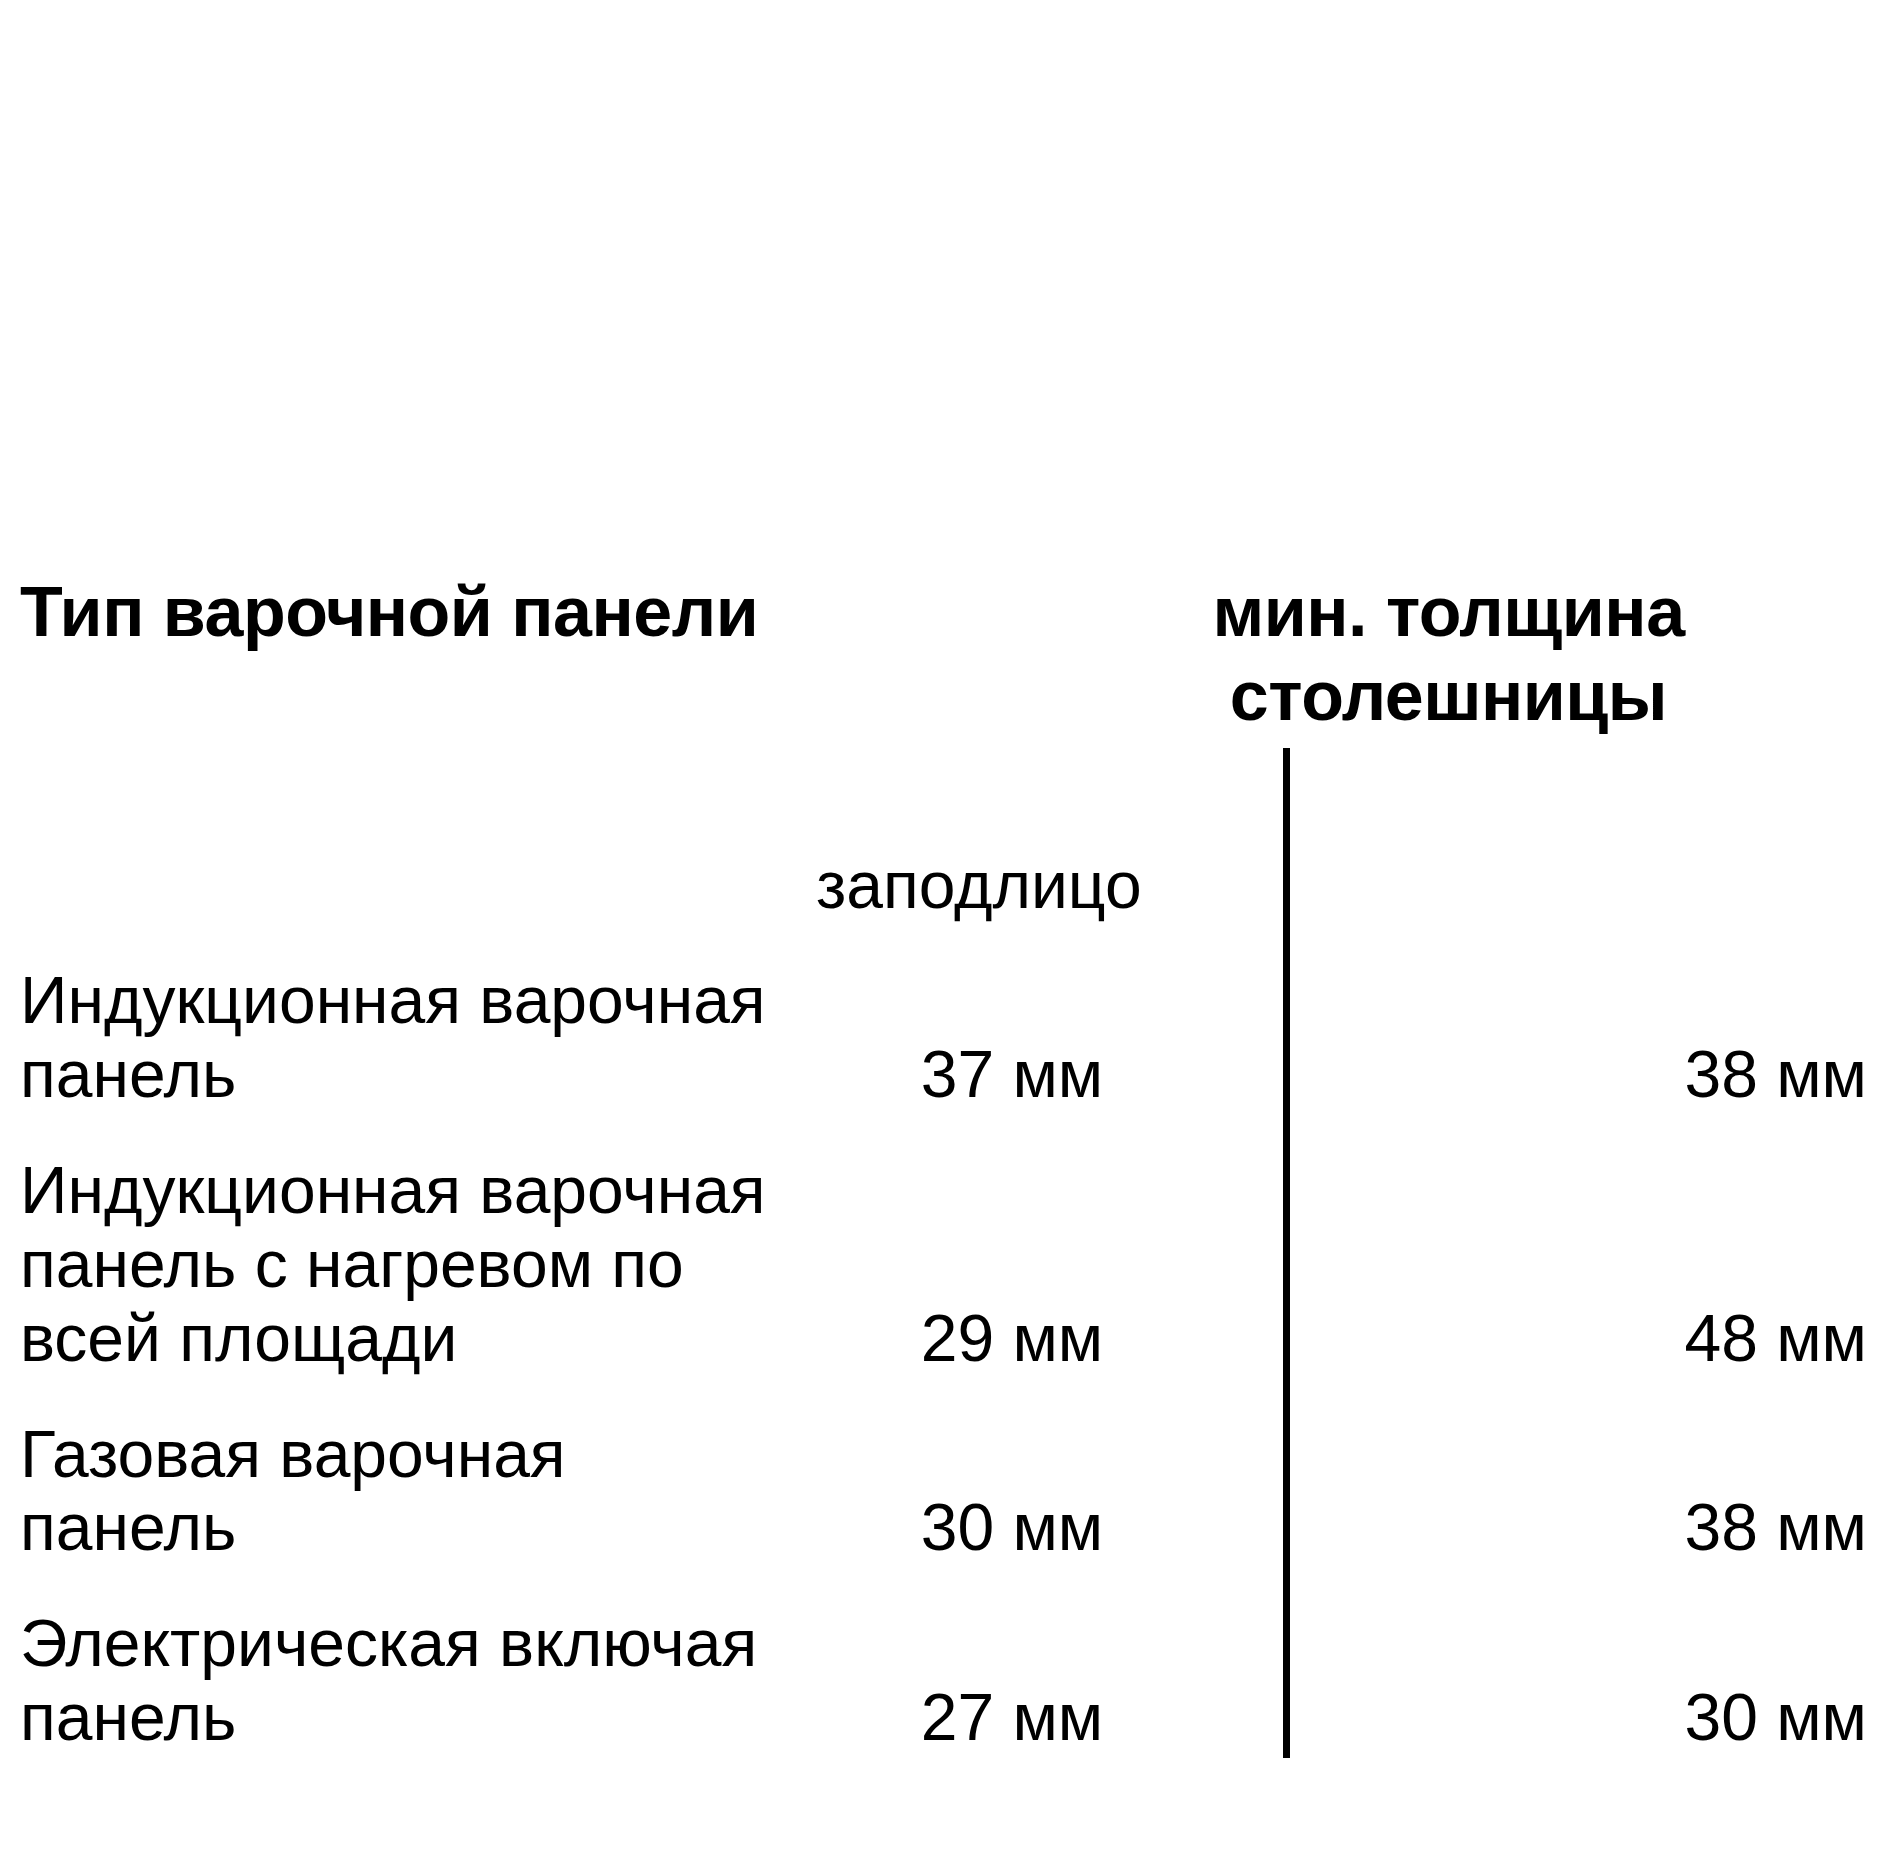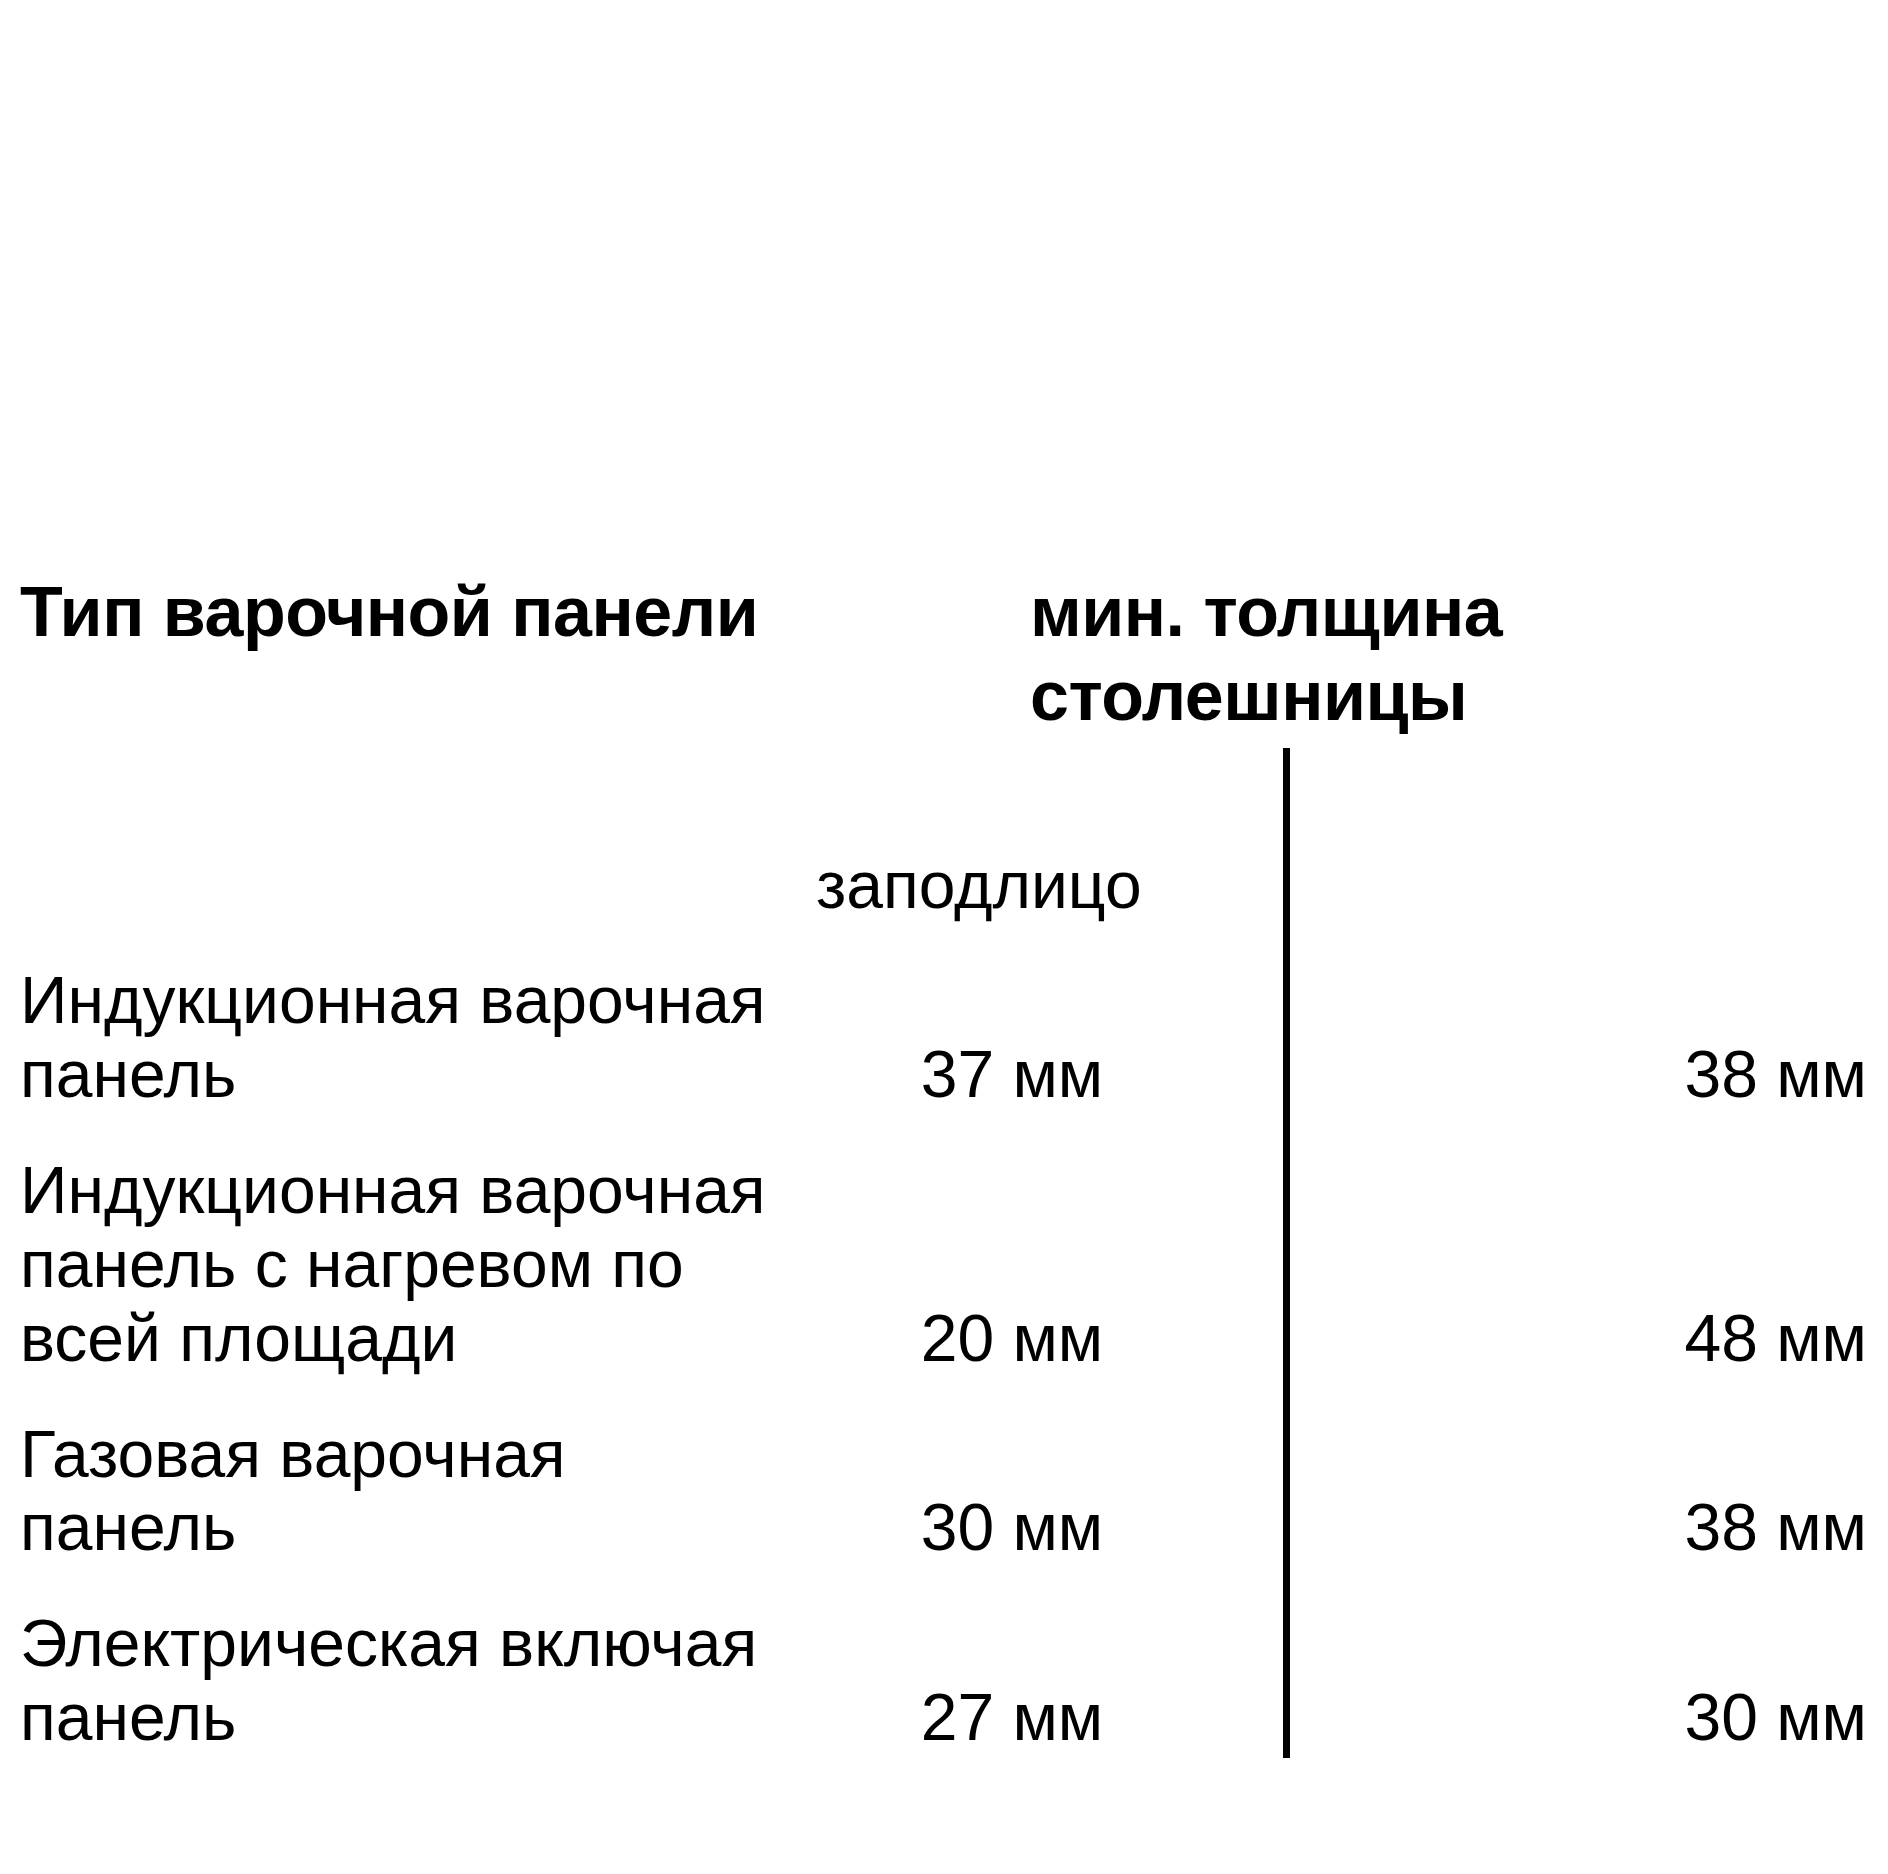--- a/index.html
+++ b/index.html
@@ -50,20 +50,21 @@
     font-weight: bold;
     line-height: 1.2;
     letter-spacing: -0.5px;
   }
   .head-right {
     flex: 1;
     font-size: 70px;
     font-weight: bold;
     line-height: 1.2;
     letter-spacing: -0.5px;
+    text-align: center;
     padding-left: 10px;
   }
 
   .sub-row {
     display: flex;
     align-items: flex-end;
     margin-top: 88px;
     height: 96px;
   }
   .sub-spacer {
@@ -147,21 +148,21 @@
     </div>
 
     <div class="data-row">
       <div class="cell-label">Индукционная варочная панель</div>
       <div class="cell-a">37 мм</div>
       <div class="cell-b">38 мм</div>
     </div>
 
     <div class="data-row">
       <div class="cell-label">Индукционная варочная панель с нагревом по всей площади</div>
-      <div class="cell-a">20 мм</div>
+      <div class="cell-a">29 мм</div>
       <div class="cell-b">48 мм</div>
     </div>
 
     <div class="data-row">
       <div class="cell-label">Газовая варочная панель</div>
       <div class="cell-a">30 мм</div>
       <div class="cell-b">38 мм</div>
     </div>
 
     <div class="data-row">

